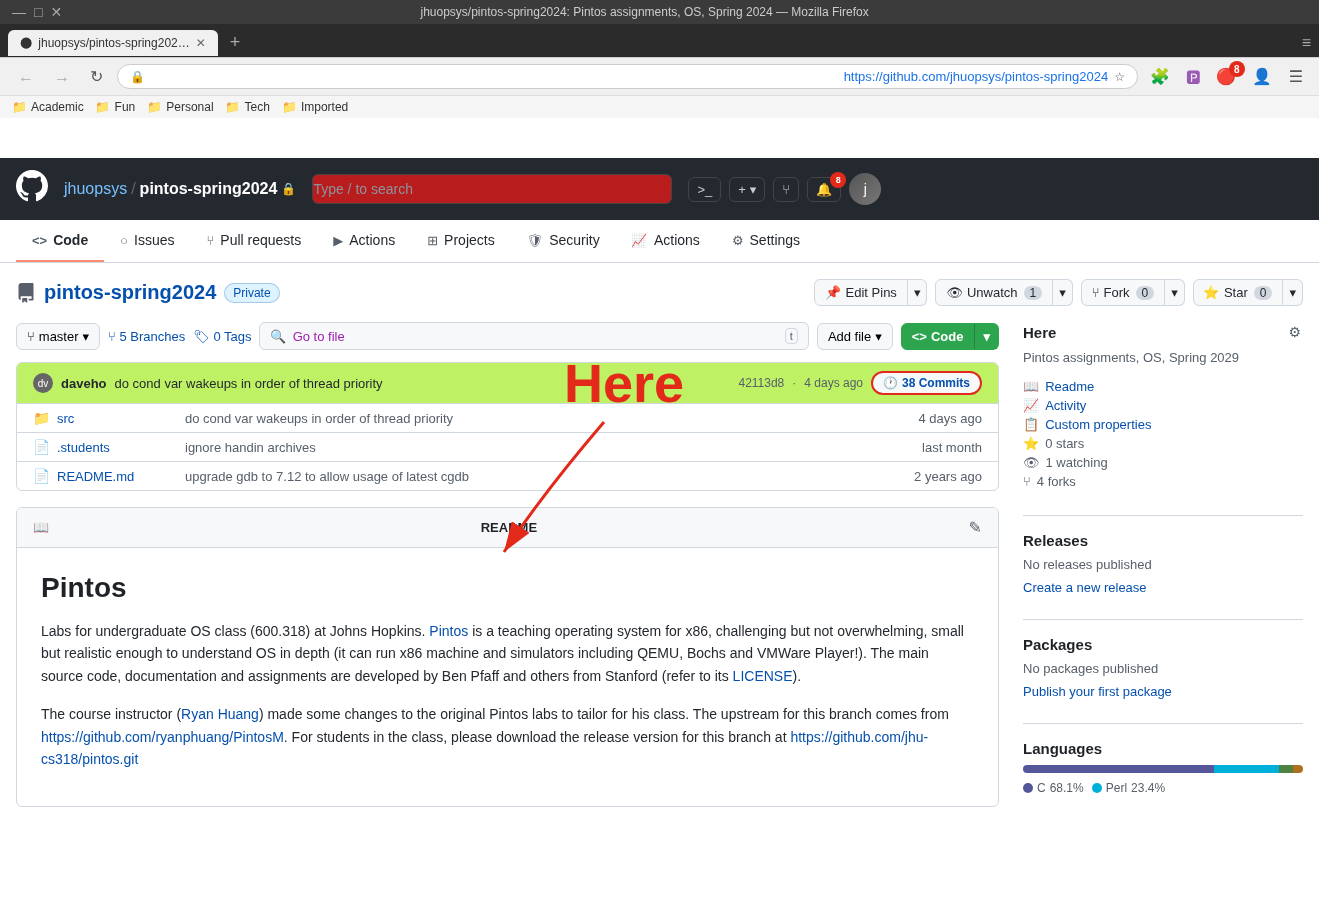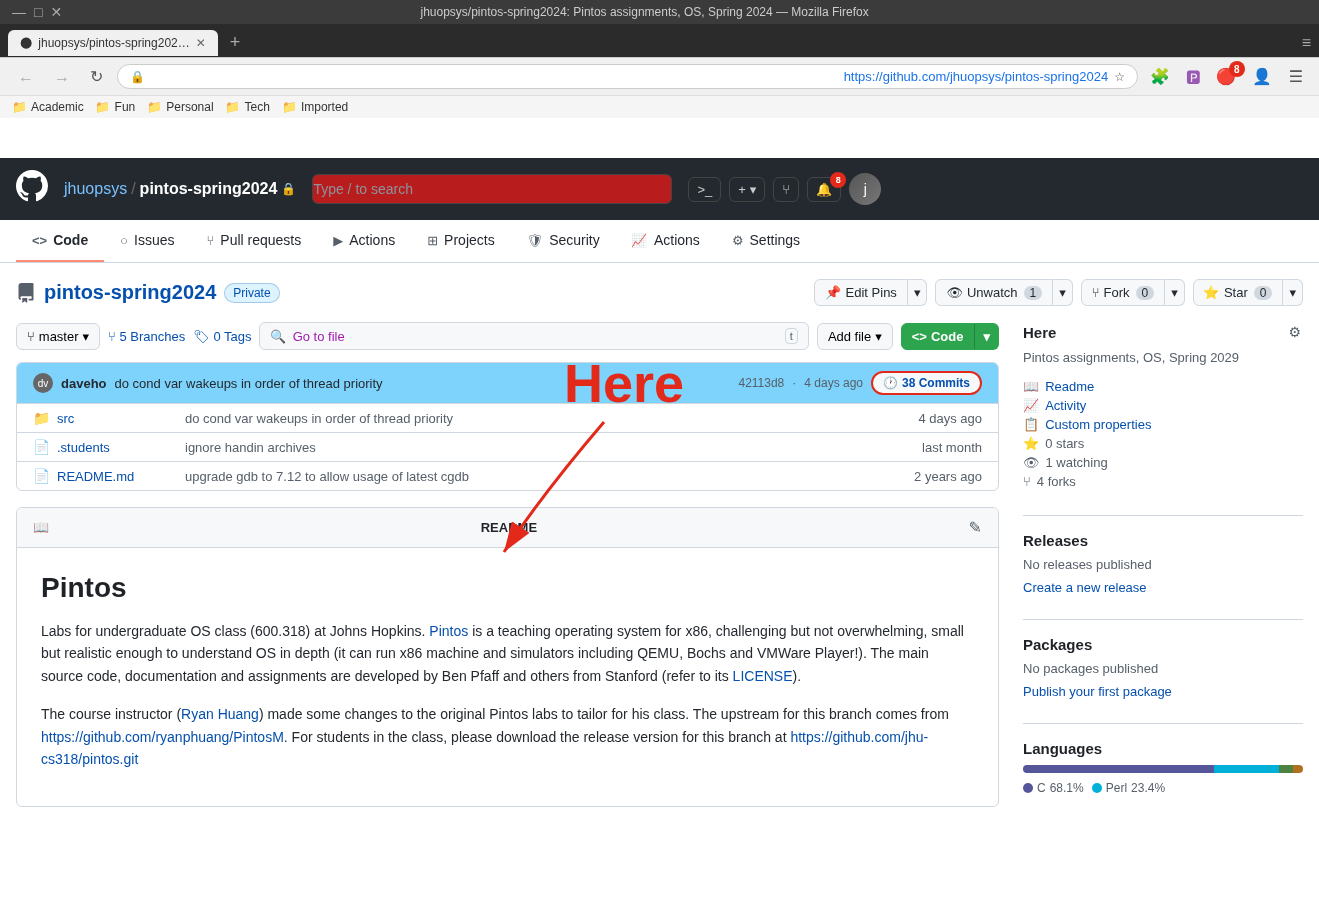--- a/index.html
+++ b/index.html
@@ -64,21 +64,21 @@
     .branch-btn { display: flex; align-items: center; gap: 4px; background: #f6f8fa; border: 1px solid #d0d7de; border-radius: 6px; padding: 5px 10px; font-size: 13px; cursor: pointer; }
     .file-search-bar { flex: 1; display: flex; align-items: center; background: #f6f8fa; border: 1px solid #d0d7de; border-radius: 6px; padding: 5px 10px; gap: 6px; font-size: 13px; color: #57606a; }
     .file-search-bar .shortcut { background: #f6f8fa; border: 1px solid #d0d7de; border-radius: 4px; padding: 1px 4px; font-size: 11px; }
     .add-file-btn { display: flex; align-items: center; gap: 4px; background: #f6f8fa; border: 1px solid #d0d7de; border-radius: 6px; padding: 5px 10px; font-size: 13px; cursor: pointer; }
     .code-btn { display: flex; align-items: center; gap: 4px; background: #2da44e; border: 1px solid #2da44e; border-radius: 6px; padding: 5px 10px; font-size: 13px; cursor: pointer; color: white; font-weight: 600; }
     .code-btn-split { display: flex; }
     .code-btn-split .main { border-radius: 6px 0 0 6px; }
     .code-btn-split .arrow { border-radius: 0 6px 6px 0; border-left: 1px solid #2ea043; background: #2da44e; border: 1px solid #2da44e; border-left-color: rgba(0,0,0,0.2); color: white; padding: 5px 8px; cursor: pointer; }
 
     .file-table { border: 1px solid #d0d7de; border-radius: 6px; overflow: hidden; margin-bottom: 16px; }
-    .file-table-header { background: #7dd3fc; padding: 8px 16px; display: flex; align-items: center; gap: 8px; border-bottom: 1px solid #d0d7de; font-size: 13px; }
+    .file-table-header { background: #bef264; padding: 8px 16px; display: flex; align-items: center; gap: 8px; border-bottom: 1px solid #d0d7de; font-size: 13px; }
     .commit-author-avatar { width: 20px; height: 20px; border-radius: 50%; background: #666; display: flex; align-items: center; justify-content: center; font-size: 10px; color: white; overflow: hidden; }
     .commit-author { font-weight: 600; color: #24292f; }
     .commit-message { color: #24292f; flex: 1; }
     .commit-meta { margin-left: auto; display: flex; align-items: center; gap: 8px; color: #57606a; font-size: 12px; }
     .commits-btn { display: flex; align-items: center; gap: 4px; background: #f6f8fa; border: 1px solid #d0d7de; border-radius: 20px; padding: 3px 10px; font-size: 12px; cursor: pointer; color: #0550ae; font-weight: 600; }
     .commits-btn.highlighted { border: 2px solid #e3291a; border-radius: 20px; color: #0550ae; }
 
     .file-row { display: flex; align-items: center; padding: 6px 16px; border-bottom: 1px solid #d0d7de; font-size: 13px; gap: 8px; }
     .file-row:last-child { border-bottom: none; }
     .file-icon { color: #57606a; font-size: 14px; width: 16px; }

